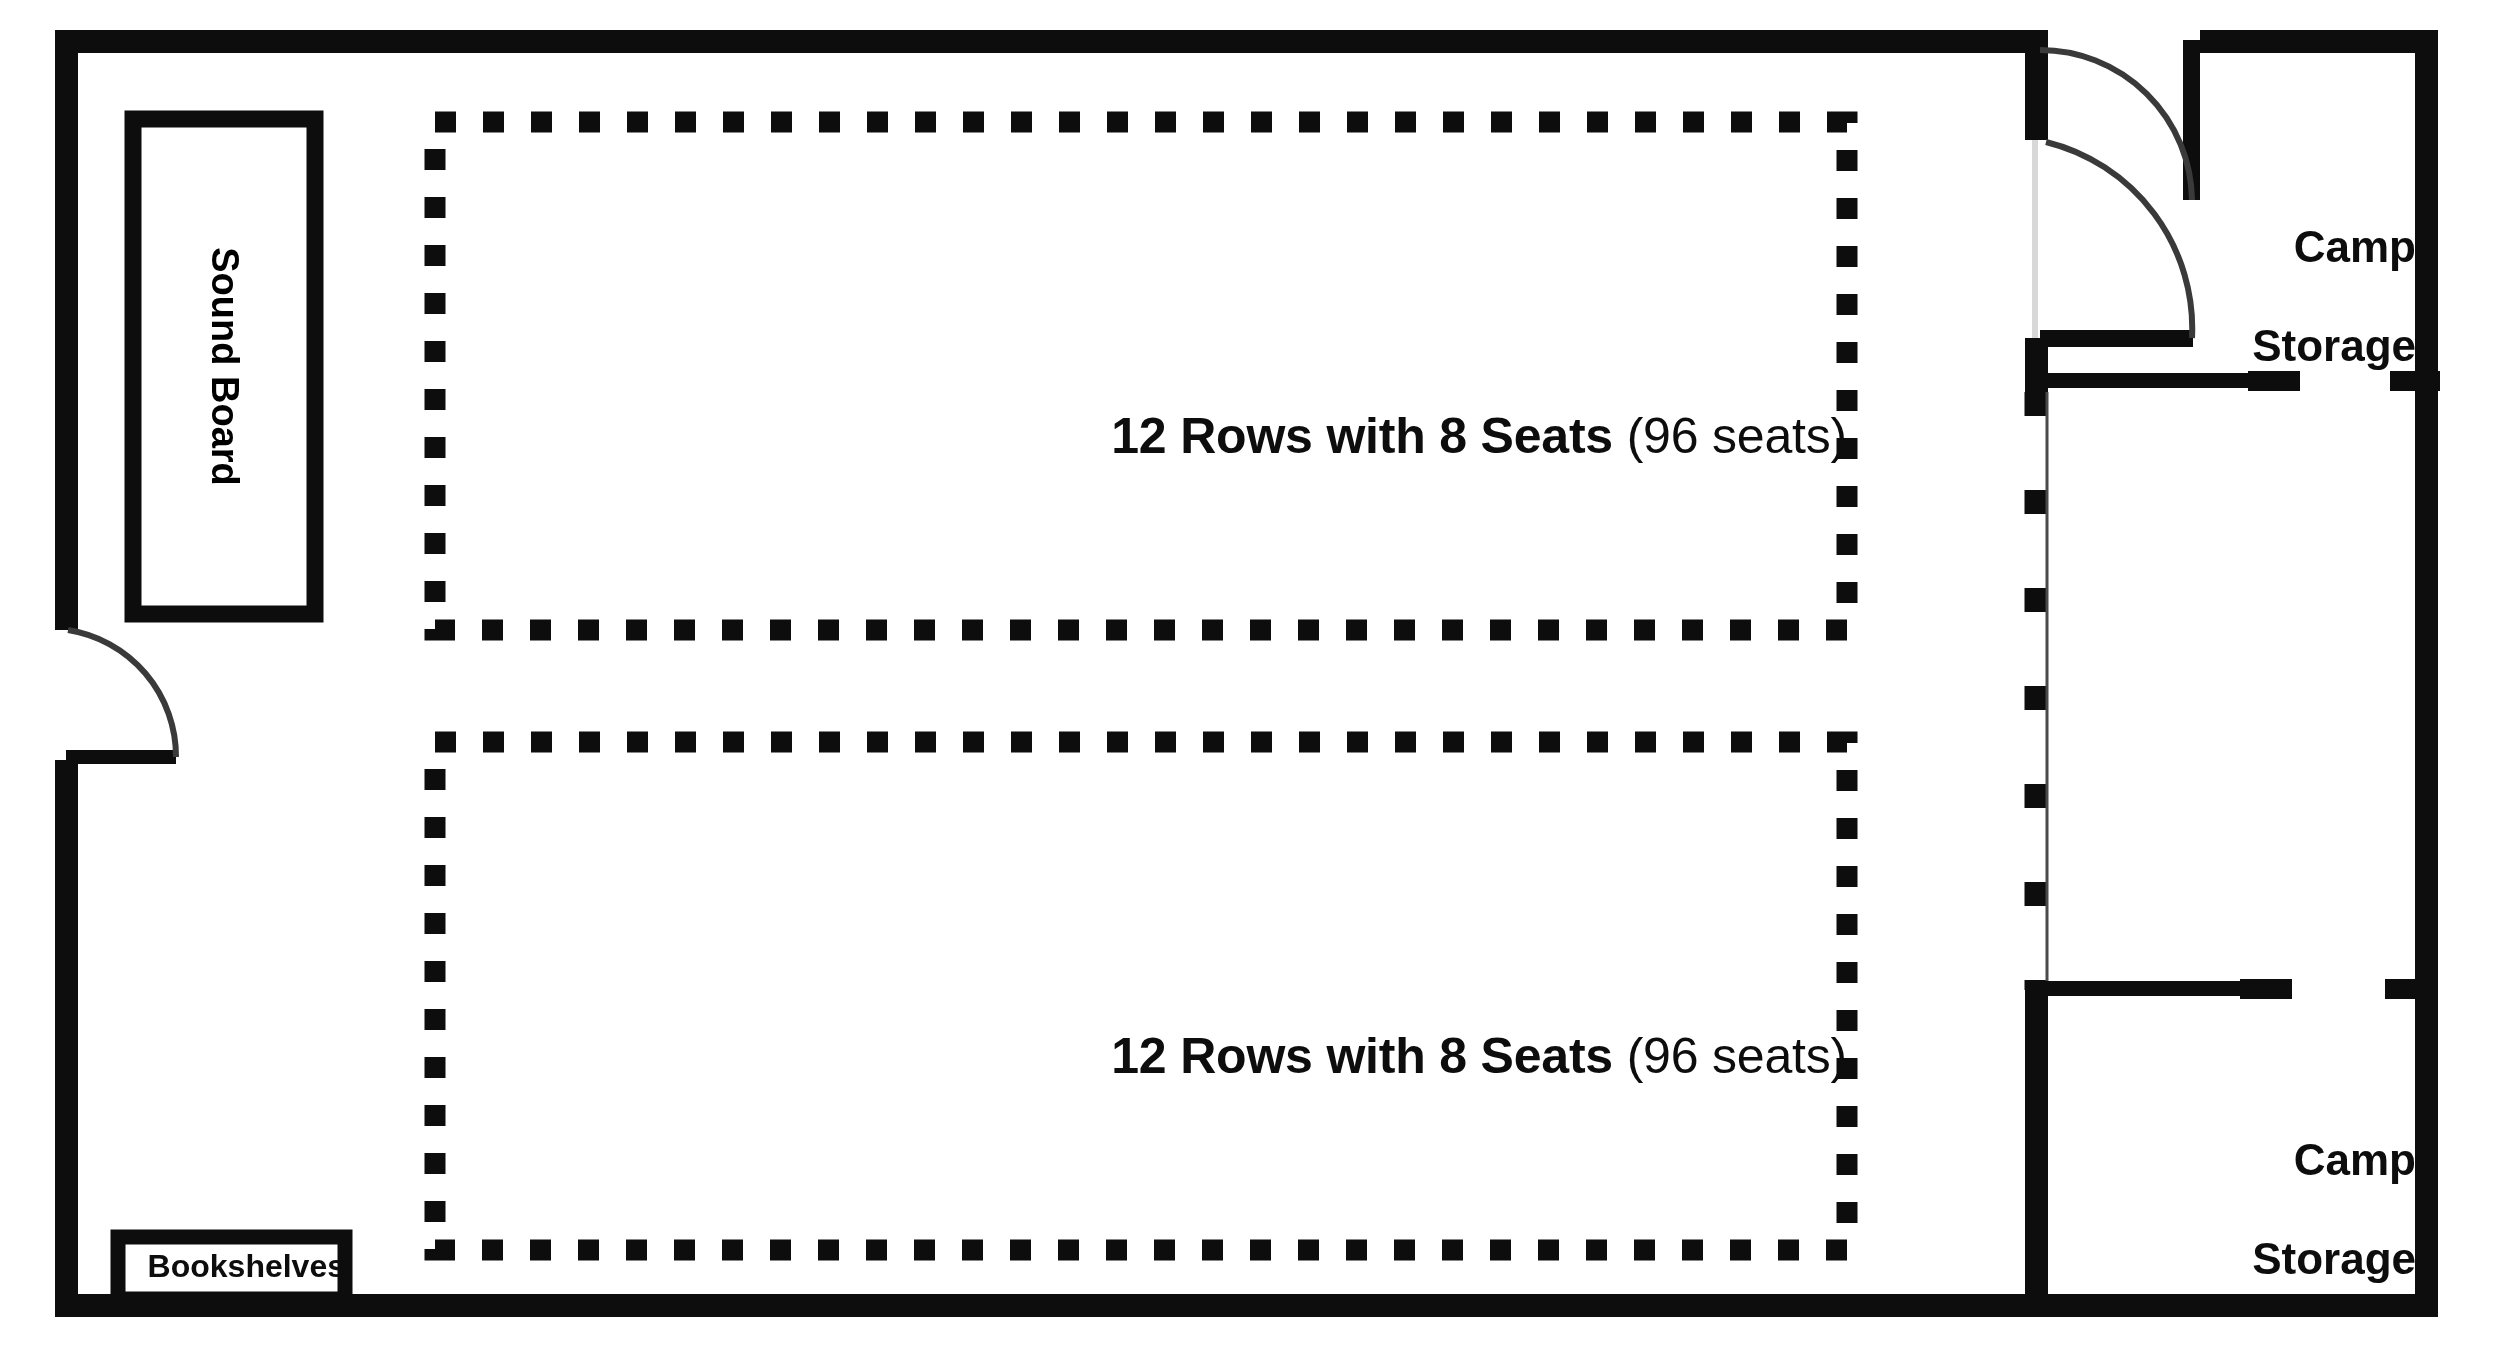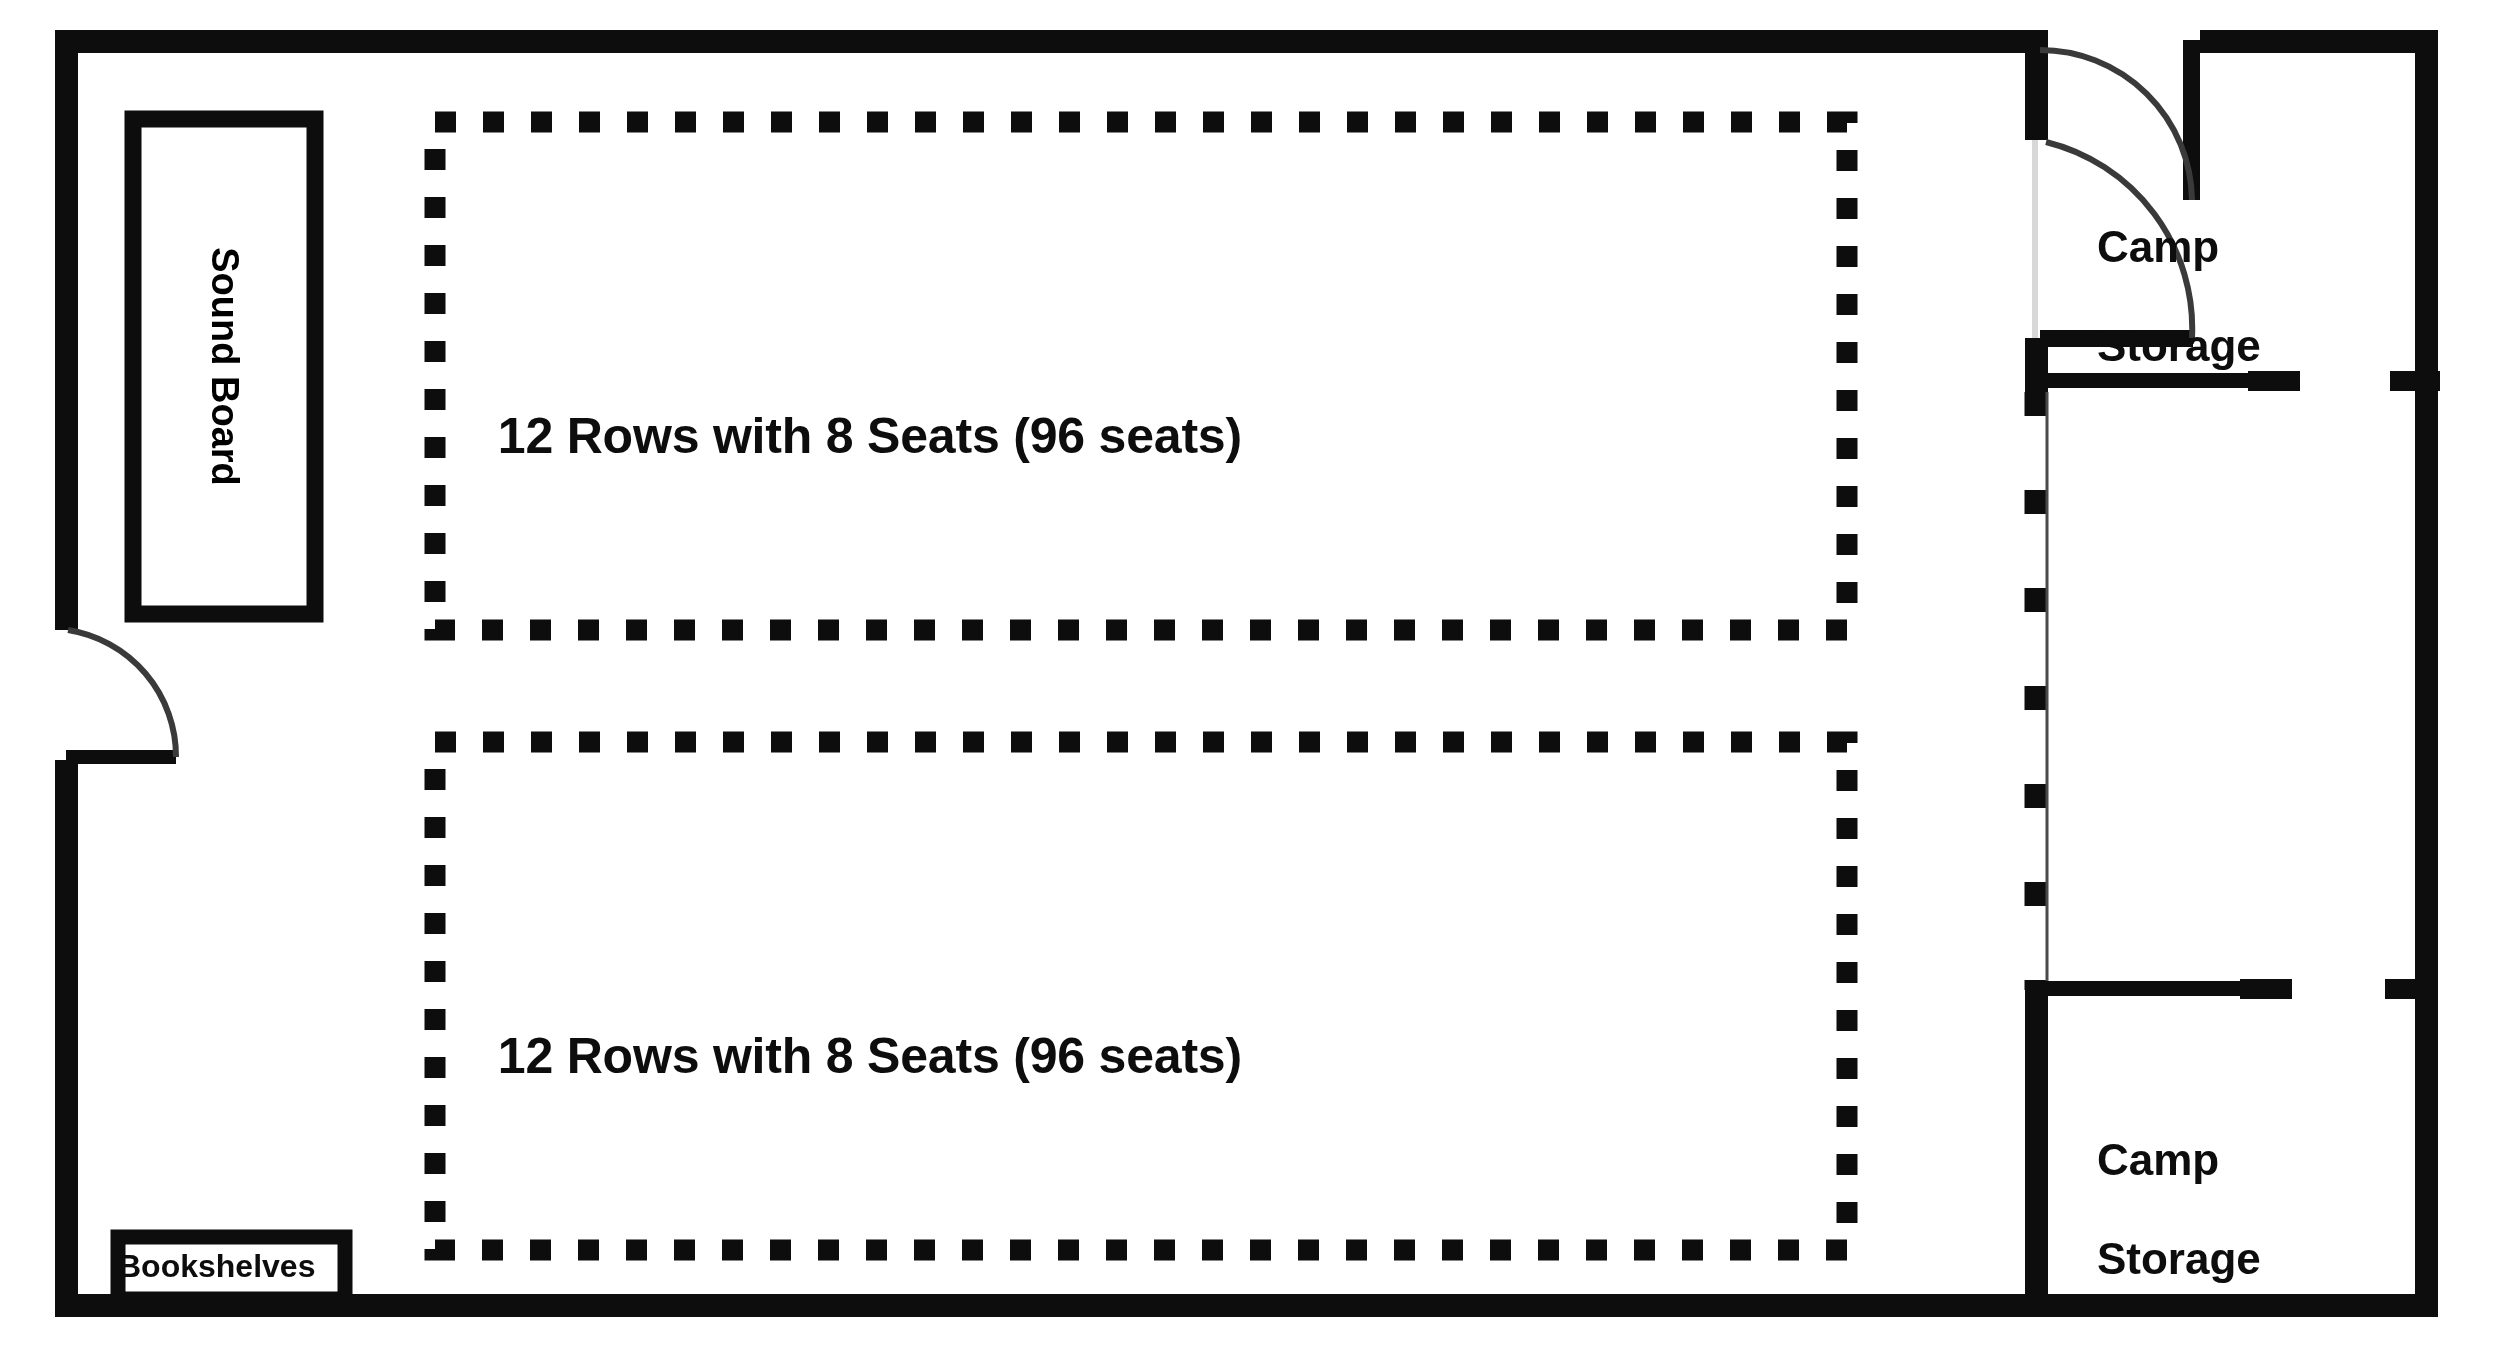--- a/index.html
+++ b/index.html
@@ -22,32 +22,32 @@
     position: absolute;
     inset: 0;
     width: 2500px;
     height: 1353px;
   }
   .label {
     position: absolute;
     color: #0d0d0d;
     line-height: 1.08;
     white-space: pre;
-    text-align: left;
+    text-align: right;
   }
   .lbl-seating {
     font-size: 50px;
     letter-spacing: -0.2px;
   }
   .lbl-seating .strong {
     font-weight: 700;
     margin-left: 8px;
   }
   .lbl-seating .light {
-    font-weight: 700;
+    font-weight: 400;
   }
   .lbl-stage {
     font-size: 84px;
     font-weight: 700;
     text-decoration: underline;
     text-underline-offset: 6px;
     text-decoration-thickness: 7px;
   }
   .lbl-storage {
     font-size: 44px;

